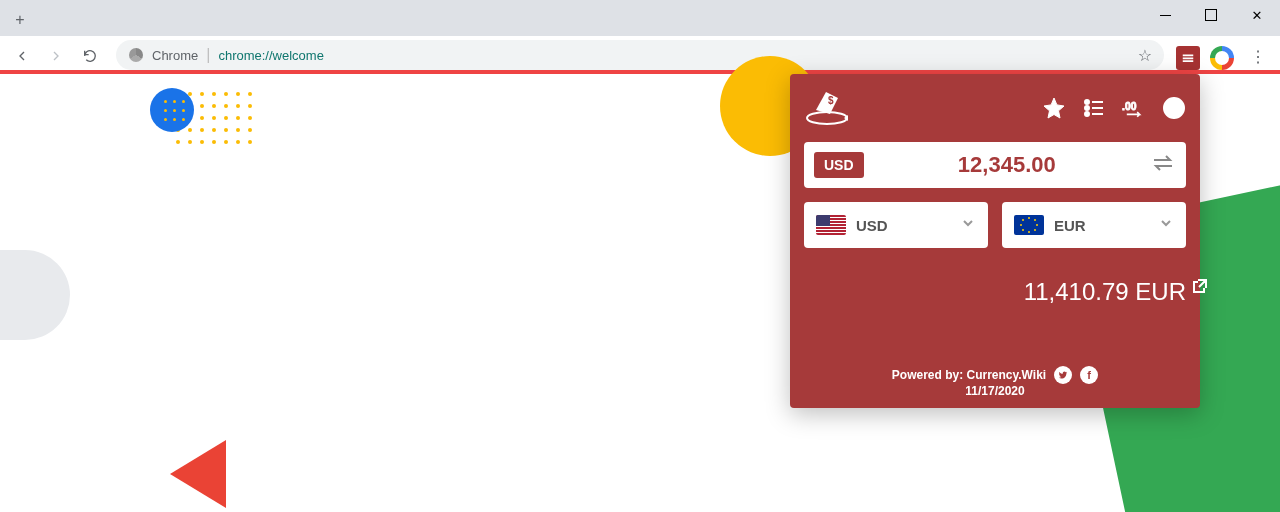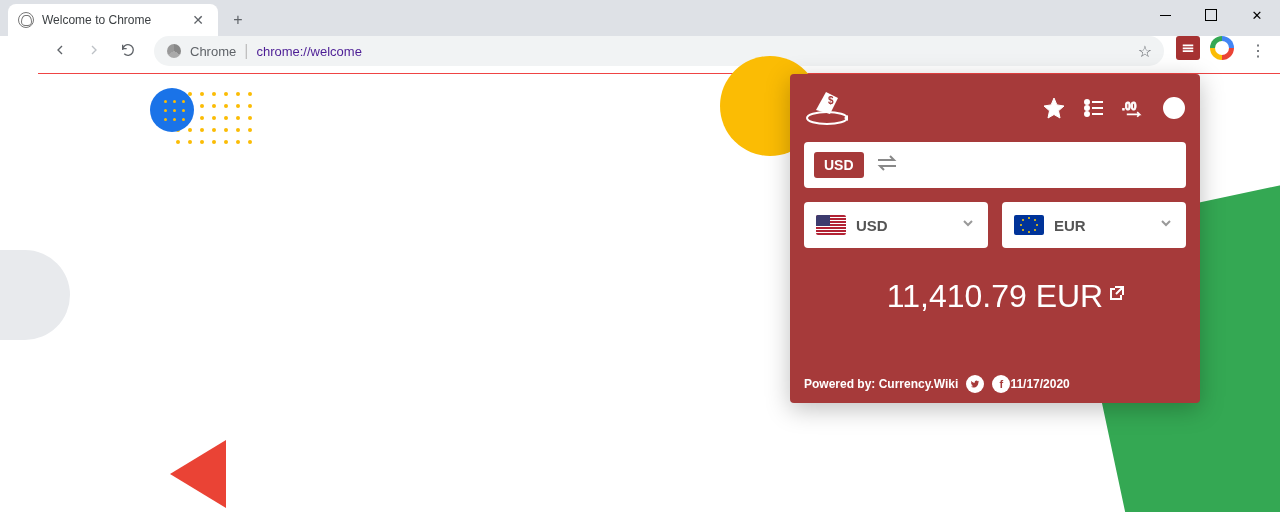--- a/index.html
+++ b/index.html
@@ -13,30 +13,30 @@
   .tab .title { font-size: 12px; color: #3c4043; flex: 1; }
   .tab .close { font-size: 14px; color: #5f6368; cursor: pointer; padding: 2px 4px; }
   .newtab { width: 28px; height: 28px; display: flex; align-items: center; justify-content: center; color: #5f6368; font-size: 16px; margin-left: 6px; margin-bottom: 2px; cursor: pointer; border-radius: 50%; }
   .win-controls { position: absolute; right: 0; top: 0; height: 30px; display: flex; }
   .win-btn { width: 46px; height: 30px; display: flex; align-items: center; justify-content: center; color: #000; font-size: 11px; cursor: pointer; }
   .win-btn.min::before { content: ""; width: 11px; height: 1px; background: #000; }
   .win-btn.max::before { content: ""; width: 10px; height: 10px; border: 1px solid #000; }
   .win-btn.cls::before { content: "✕"; font-size: 13px; }
   
   
-  .toolbar { height: 38px; background: #fff; border-bottom: 1px solid #ef4444; display: flex; align-items: flex-start; padding: 0 8px; gap: 6px; margin-left: 38px; }
+  .toolbar { height: 38px; background: #fff; border-bottom: 4px solid #ef4444; display: flex; align-items: flex-end; padding: 0 8px; gap: 6px; }
   .nav-btn { width: 28px; height: 28px; border-radius: 50%; display: flex; align-items: center; justify-content: center; color: #5f6368; cursor: pointer; }
   .nav-btn.disabled { color: #bdc1c6; }
   .nav-btn svg { width: 16px; height: 16px; }
   .omnibox { flex: 1; height: 30px; background: #f1f3f4; border-radius: 15px; display: flex; align-items: center; padding: 0 12px; gap: 8px; margin: 0 6px; }
   .omnibox .chrome-icon { width: 16px; height: 16px; display:flex; align-items:center; justify-content:center; }
   .omnibox .chrome-icon::before { content:""; width:14px;height:14px;border-radius:50%;background: conic-gradient(#888 0 120deg,#aaa 120deg 240deg,#999 240deg 360deg); }
   .omnibox .origin { font-size: 13px; color: #5f6368; }
   .omnibox .sep { color: #c0c0c0; }
-  .omnibox .url { font-size: 13px; color: #4c1d95; }
+  .omnibox .url { font-size: 13px; color: #0f766e; }
   .omnibox .star { margin-left: auto; color: #5f6368; font-size: 16px; cursor: pointer; }
   .ext-btn { width: 24px; height: 24px; background: #a63232; border-radius: 3px; display:flex;align-items:center;justify-content:center; cursor:pointer; color:#fff; font-size:12px; }
   .profile-btn { width: 24px; height: 24px; border-radius: 50%; background: conic-gradient(#4285f4 0 90deg, #ea4335 90deg 180deg, #fbbc05 180deg 270deg, #34a853 270deg 360deg); cursor: pointer; margin: 0 4px; position:relative; }
   .profile-btn::after{content:"";position:absolute;inset:5px;background:#fff;border-radius:50%;}
   .menu-btn { width: 28px; height: 28px; display: flex; align-items: center; justify-content: center; color: #5f6368; cursor: pointer; font-size: 16px; }
   
   
   .decor { position: absolute; z-index: 0; }
   .circle-blue { width: 44px; height: 44px; background: #1a73e8; border-radius: 50%; left: 150px; top: 88px; }
   .dots { left: 176px; top: 92px; display: grid; grid-template-columns: repeat(7, 4px); grid-auto-rows: 4px; gap: 8px 8px; }
@@ -69,38 +69,33 @@
   .flag-us { background: linear-gradient(#b22234 0 7.7%, #fff 7.7% 15.4%, #b22234 15.4% 23%, #fff 23% 30.8%, #b22234 30.8% 38.5%, #fff 38.5% 46%, #b22234 46% 53.8%, #fff 53.8% 61.5%, #b22234 61.5% 69.2%, #fff 69.2% 76.9%, #b22234 76.9% 84.6%, #fff 84.6% 92.3%, #b22234 92.3% 100%); }
   .flag-us::before { content:""; position:absolute; left:0; top:0; width:14px; height:11px; background:#3c3b6e; }
   .flag-eu { background: #003399; }
   .flag-eu::before { content:""; position:absolute; inset:0; background: radial-gradient(circle at 50% 50%, transparent 5px, transparent 5px); }
   .flag-eu .stars { position:absolute; inset:0; }
   .flag-eu .stars span { position:absolute; width:2px;height:2px;background:#ffcc00; border-radius:50%; }
   .sel-label { color: #555; font-weight: 600; font-size: 15px; flex: 1; }
   .chev { color: #999; }
   .chev svg { width: 16px; height: 16px; }
   
-  .result { text-align: center; font-size: 32px; font-weight: 400; margin-bottom: 60px; position: relative; display: inline-block; width: 100%; }
+  .result { text-align: right; font-size: 24px; font-weight: 400; margin-bottom: 60px; position: relative; display: inline-block; width: 100%; }
   .result-wrap { position: relative; display: inline-block; }
   .ext-link { position: absolute; top: -6px; right: -22px; cursor: pointer; }
   .ext-link svg { width: 16px; height: 16px; stroke: #fff; fill: none; stroke-width: 2; }
   
-  .footer { display: flex; align-items: center; justify-content: flex-start; font-size: 12px; font-weight: 600; }
+  .footer { display: flex; align-items: center; justify-content: space-between; font-size: 12px; font-weight: 600; flex-direction: column; }
   .footer-left { display: flex; align-items: center; gap: 8px; }
   .social { width: 18px; height: 18px; background: #fff; border-radius: 50%; display: flex; align-items: center; justify-content: center; color: #a63a3a; font-size: 11px; font-weight: 700; cursor: pointer; }
 </style>
 </head>
 <body>
 
 <div class="titlebar">
-  <div class="tab">
-    <span class="favicon"></span>
-    <span class="title">Welcome to Chrome</span>
-    <span class="close">✕</span>
-  </div>
   <div class="newtab">+</div>
   <div class="win-controls">
     <div class="win-btn min"></div>
     <div class="win-btn max"></div>
     <div class="win-btn cls"></div>
   </div>
 </div>
 
 <div class="toolbar">
   <div class="nav-btn">
@@ -225,20 +220,21 @@
         <svg viewBox="0 0 24 24" fill="none" stroke="#fff" stroke-width="2">
             <circle cx="12" cy="12" r="10"></circle>
             <path d="M2 12h20M12 2c3 3 3 17 0 20M12 2c-3 3-3 17 0 20"></path>
           </svg>
       </div>
     </div>
   </div>
   
   <div class="input-row">
     <span class="badge">USD</span>
+    <span class="amount">12,345.00</span>
     <span class="swap">
       <svg viewBox="0 0 26 20">
           <path d="M4 7h16l-4-4M22 13H6l4 4"></path>
         </svg>
     </span>
   </div>
   
   <div class="selects">
     <div class="sel">
       <div class="flag flag-us"></div>

